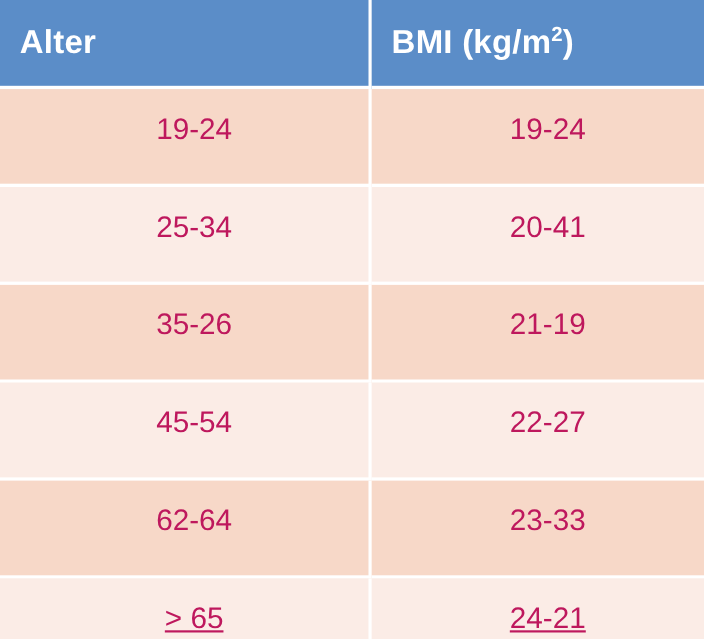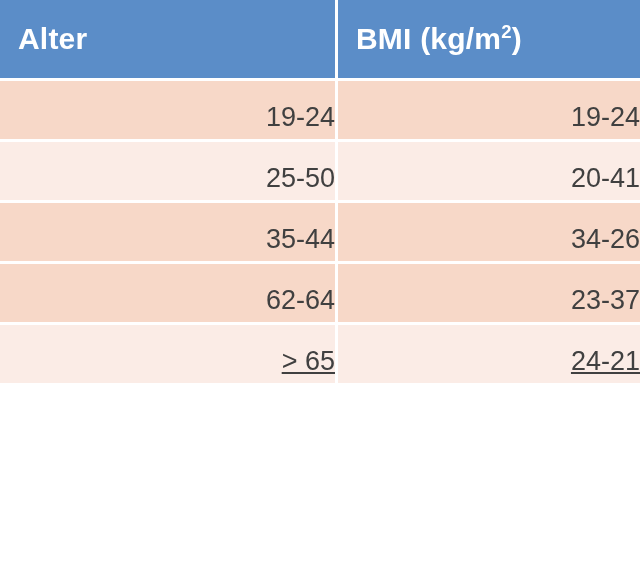--- a/index.html
+++ b/index.html
@@ -37,23 +37,23 @@
     vertical-align: middle;
     border-right: 3px solid #ffffff;
     border-bottom: 3px solid #ffffff;
     letter-spacing: 0.2px;
   }
   thead th:last-child {
     border-right: none;
   }
   tbody td {
     font-size: 27px;
-    color: #404040;
-    text-align: right;
-    padding: 14px 0 0 18px;
+    color: #be185d;
+    text-align: center;
+    padding: 14px 0 28px 18px;
     height: 44px;
     vertical-align: middle;
     border-right: 3px solid #ffffff;
     border-bottom: 3px solid #ffffff;
   }
   tbody td:last-child {
     border-right: none;
   }
   tbody tr.row-dark td {
     background: #f7d8c8;
@@ -85,30 +85,34 @@
         <th>Alter</th>
         <th><span>BMI (kg/m</span><sup>2</sup><span>)</span></th>
       </tr>
     </thead>
     <tbody>
       <tr class="row-dark">
         <td>19-24</td>
         <td>19-24</td>
       </tr>
       <tr class="row-light">
-        <td>25-50</td>
+        <td>25-34</td>
         <td>20-41</td>
       </tr>
       <tr class="row-dark">
-        <td>35-44</td>
-        <td>34-26</td>
+        <td>35-26</td>
+        <td>21-19</td>
+      </tr>
+      <tr class="row-light">
+        <td>45-54</td>
+        <td>22-27</td>
       </tr>
       <tr class="row-dark">
         <td>62-64</td>
-        <td>23-37</td>
+        <td>23-33</td>
       </tr>
       <tr class="row-light">
         <td>&gt; 65</td>
         <td>24-21</td>
       </tr>
     </tbody>
   </table>
 </div>
 
 </body></html>

